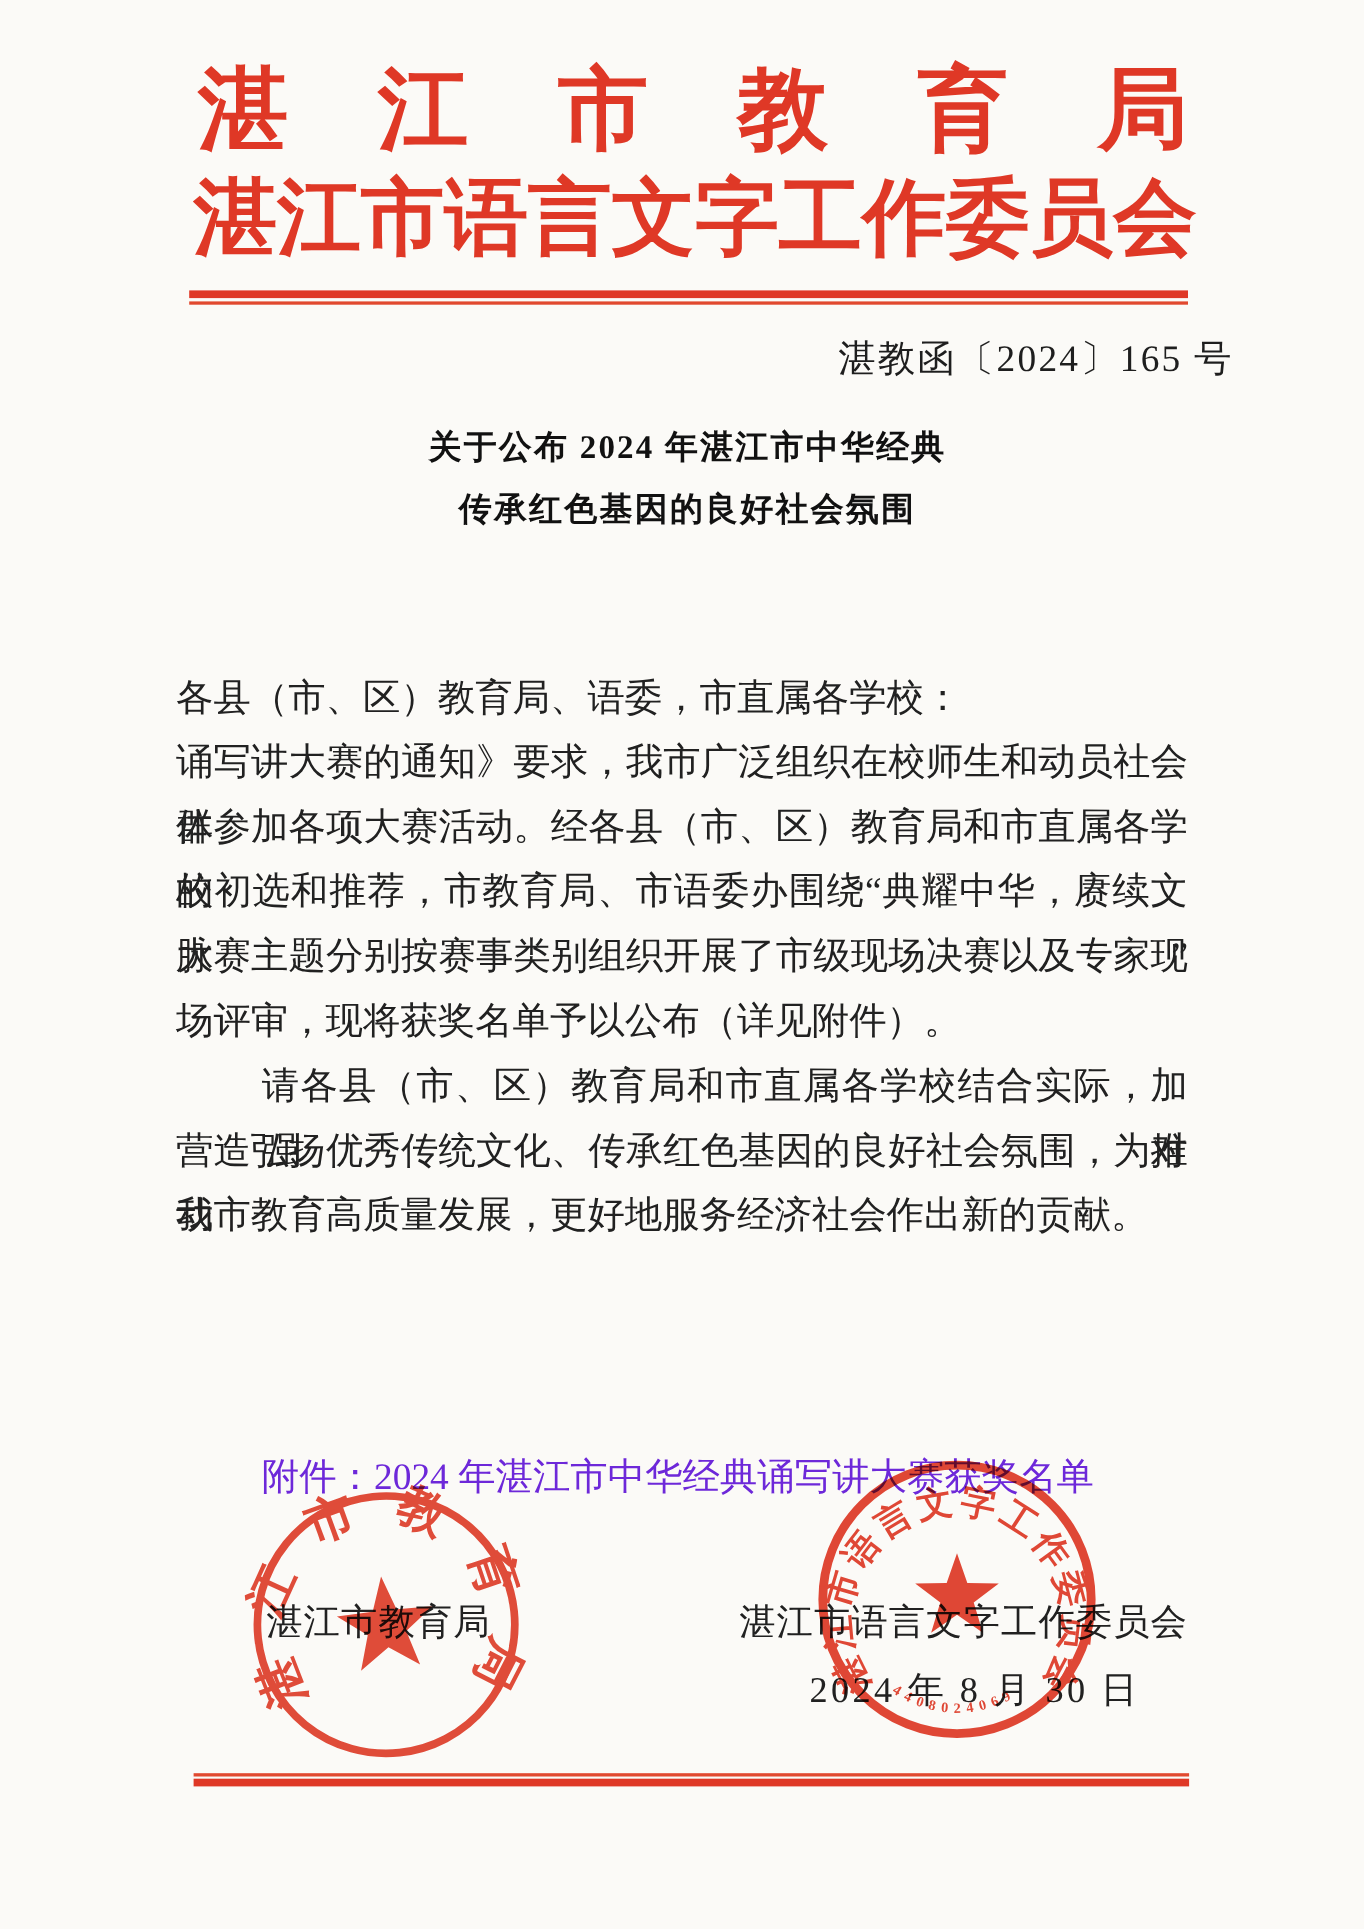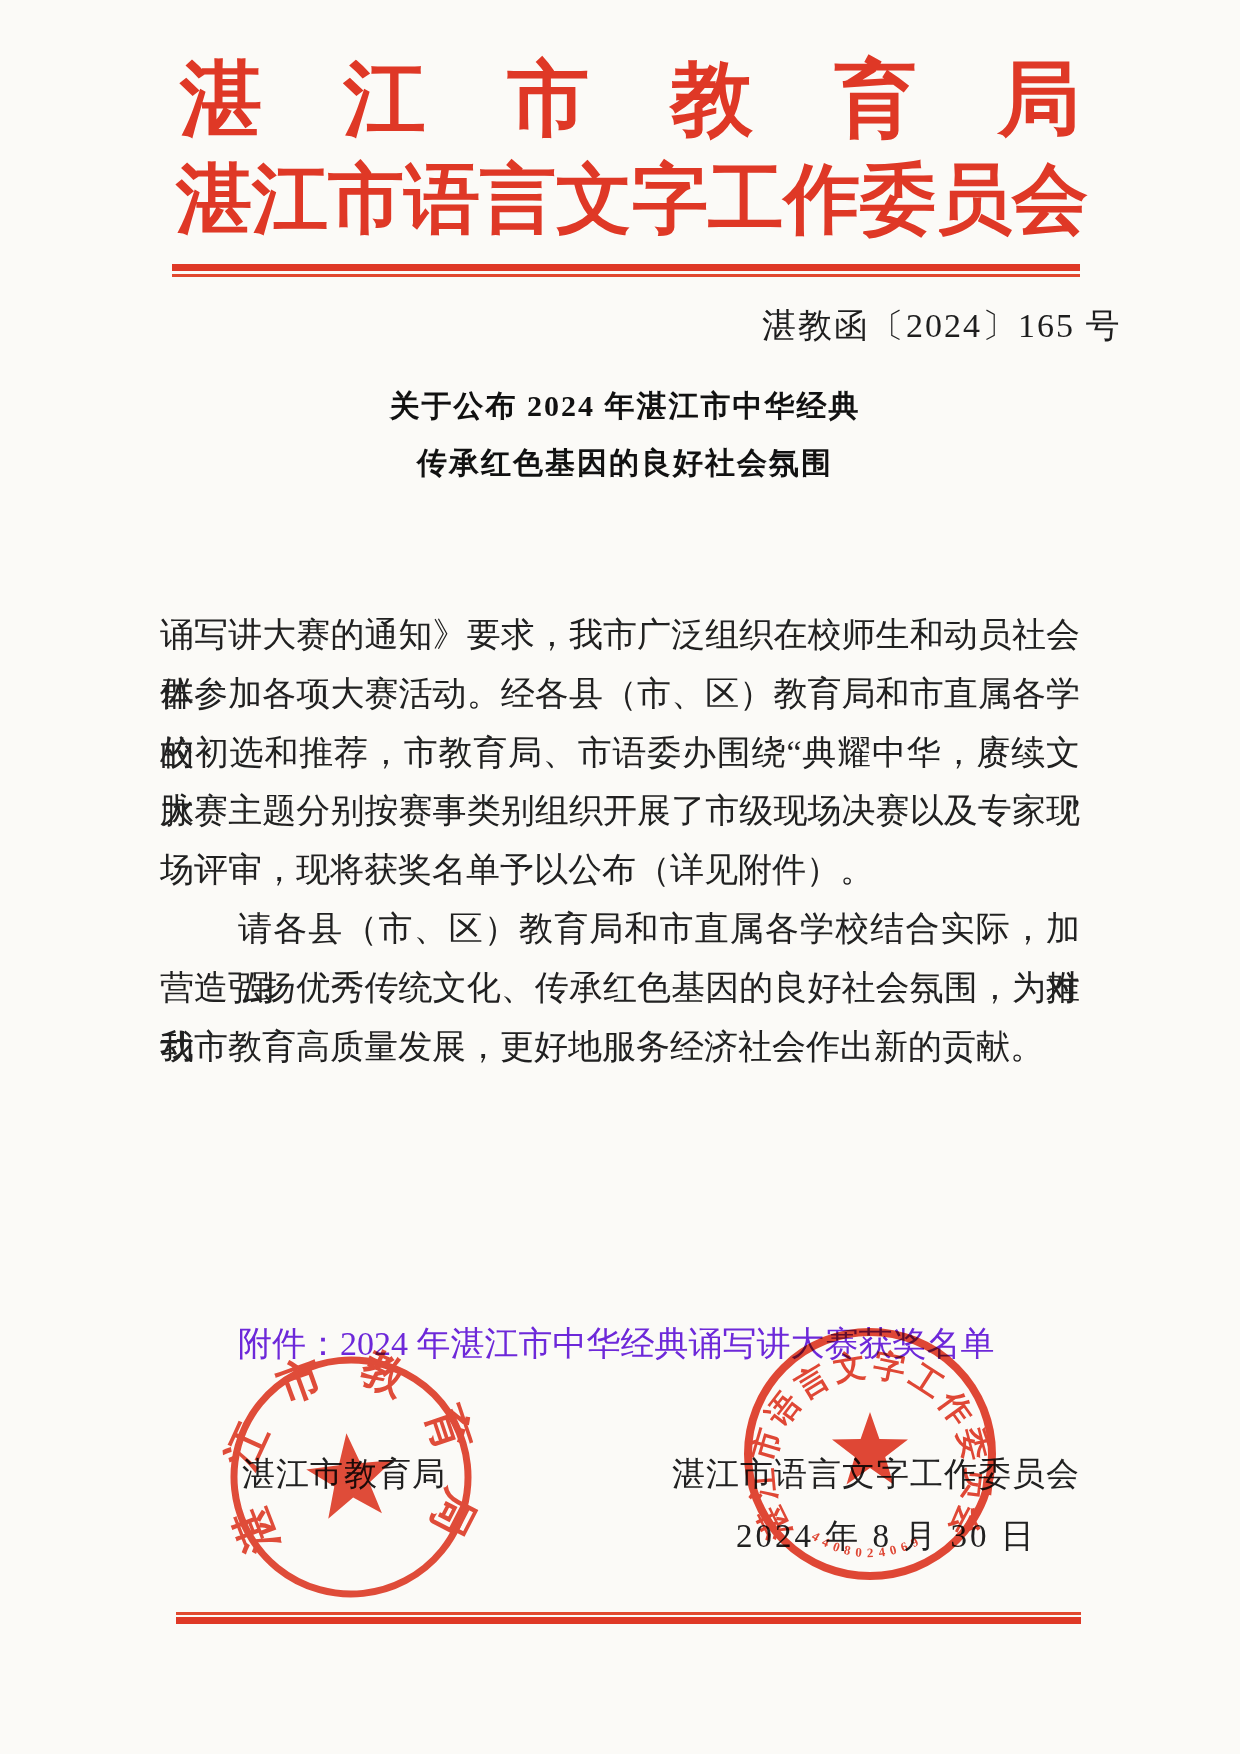--- a/index.html
+++ b/index.html
@@ -87,20 +87,21 @@
       <div class="gap"></div>
       <div class="thin"></div>
   </div>
 
   <div class="doc-number">湛教函〔2024〕165 号</div>
 
   <div class="title title1">关于公布 2024 年湛江市中华经典</div>
   <div class="title title2">传承红色基因的良好社会氛围</div>
 
   <div class="body-block">
+    <div class="bl">各县（市、区）教育局、语委，市直属各学校：</div>
     <div class="bl j">诵写讲大赛的通知》要求，我市广泛组织在校师生和动员社会群</div>
     <div class="bl j">体参加各项大赛活动。经各县（市、区）教育局和市直属各学校</div>
     <div class="bl j">的初选和推荐，市教育局、市语委办围绕“典耀中华，赓续文脉”</div>
     <div class="bl j">大赛主题分别按赛事类别组织开展了市级现场决赛以及专家现</div>
     <div class="bl">场评审，现将获奖名单予以公布（详见附件）。</div>
     <div class="bl j ind">请各县（市、区）教育局和市直属各学校结合实际，加强对</div>
     <div class="bl j">营造弘扬优秀传统文化、传承红色基因的良好社会氛围，为推动</div>
     <div class="bl">我市教育高质量发展，更好地服务经济社会作出新的贡献。</div>
   </div>
 

